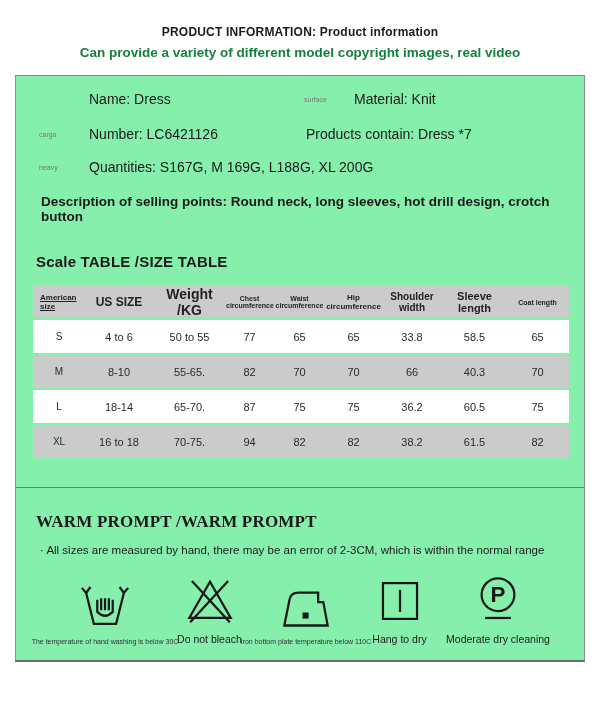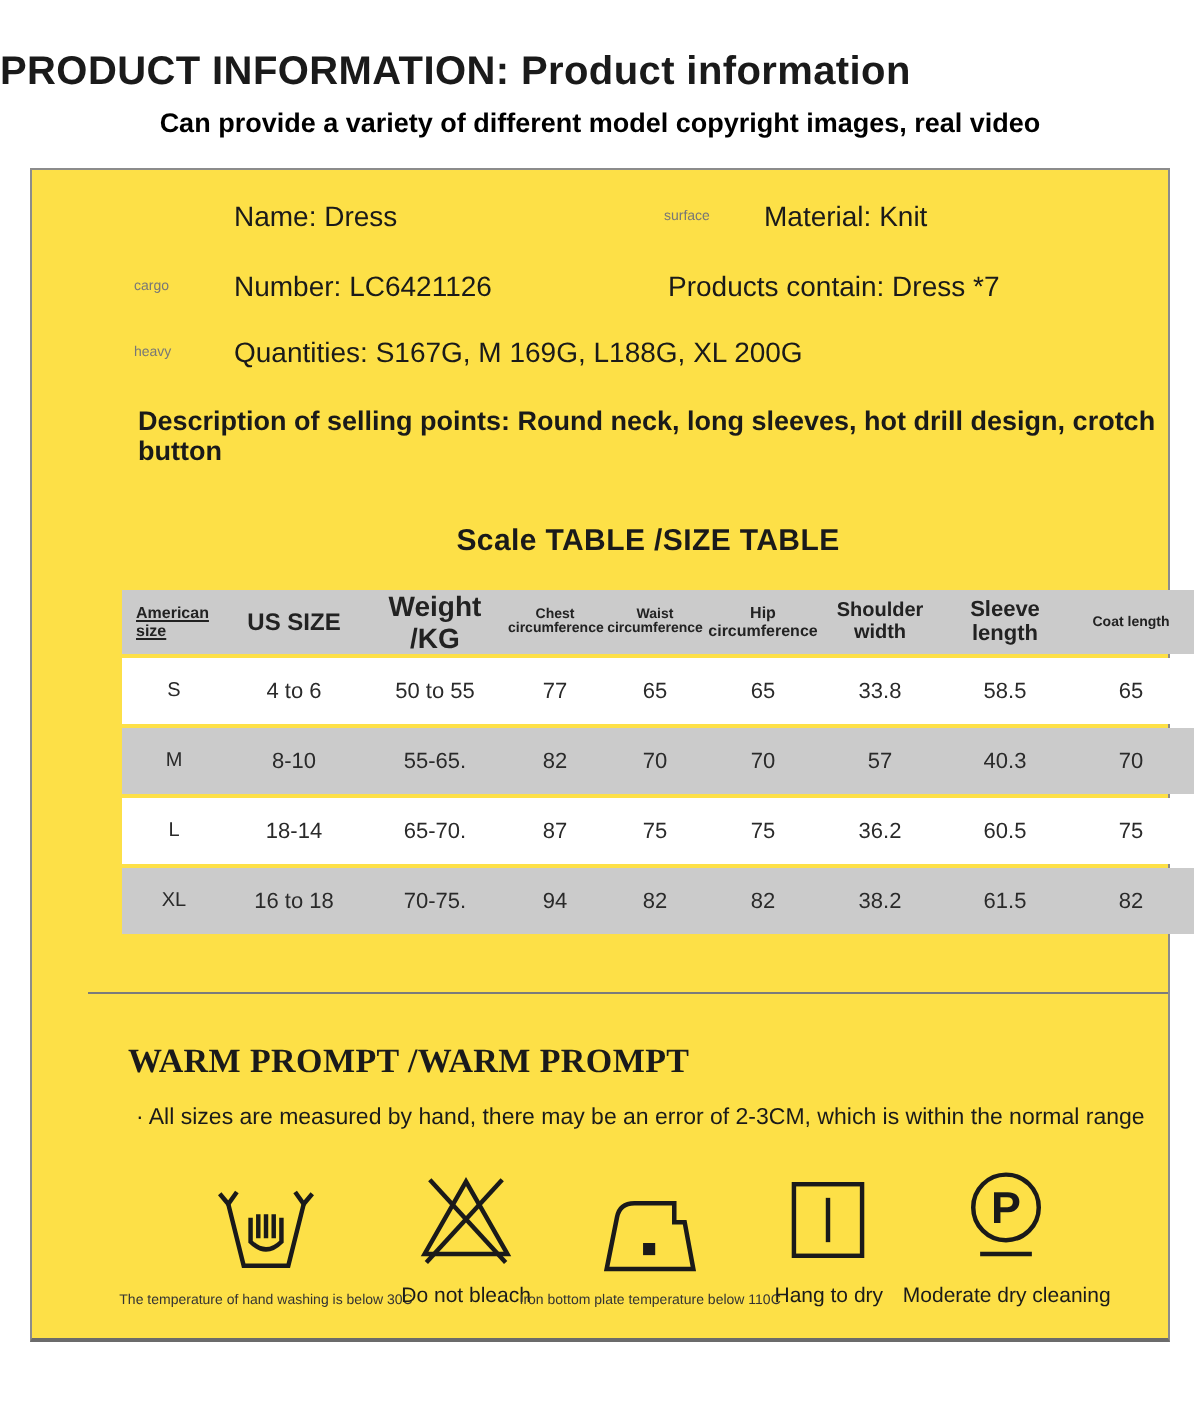--- a/index.html
+++ b/index.html
@@ -1,35 +1,35 @@
 <!DOCTYPE html>
 <html><head>
 <meta charset="utf-8">
 <style>
   * { margin:0; padding:0; box-sizing:border-box; }
   html,body { width:600px; height:701px; background:#ffffff; overflow:hidden;
     font-family:"Liberation Sans", sans-serif; color:#1a1a1a; }
 
-  .page-title { margin-top:25px; font-size:20px; font-weight:600; letter-spacing:0.2px; }
-  .page-subtitle { margin-top:6px; text-align:center; font-size:13.5px; font-weight:600; color:#000000; }
+  .page-title { margin-top:25px; text-align:center; font-size:12px; font-weight:600; letter-spacing:0.2px; }
+  .page-subtitle { margin-top:6px; text-align:center; font-size:13.5px; font-weight:600; color:#15803d; }
 
   .card { margin:15px auto 2px 15px; width:570px; height:587px;
-    border:1px solid #8c8c8c; border-bottom:2px solid #6b6b6b; background:#fde047;padding-left:28px; }
+    border:1px solid #8c8c8c; border-bottom:2px solid #6b6b6b; background:#86efac; }
 
   .info-row { display:flex; align-items:center; height:22px; font-size:14px; font-weight:500; }
   .row1 { margin-top:12px; padding-left:73px; }
   .row2 { margin-top:13px; padding-left:23px; }
   .row3 { margin-top:11px; padding-left:23px; }
   .tag { font-size:7px; color:#777; font-weight:400; flex:0 0 50px; }
   .seg-wide { flex:0 0 215px; }
   .seg-num { flex:0 0 217px; }
   .desc { margin-top:16px; padding-left:25px; font-size:13.5px; font-weight:700; }
 
   .section-heading { padding-left:20px; font-size:15px; font-weight:600; letter-spacing:0.2px; }
-  .scale-heading { margin-top:29px;text-align:center; }
+  .scale-heading { margin-top:29px; }
 
   table { margin:14px 0 0 17px; width:536px; border-collapse:separate; border-spacing:0 2px; table-layout:fixed; }
   th { background:#cbcbcb; height:30px; font-weight:600; text-align:center; vertical-align:middle; color:#222; }
   .ch0 { font-size:8px; text-align:left; padding-left:7px;text-decoration:underline; }
   .ch1 { font-size:12px; }
   .ch2 { font-size:14px; }
   .ch3,.ch4 { font-size:7px; }
   .ch5 { font-size:8px; }
   .ch6 { font-size:10px; }
   .ch7 { font-size:11px; }
@@ -116,21 +116,21 @@
           <td>58.5</td>
           <td>65</td>
         </tr>
         <tr class="stripe">
           <td class="size-col">M</td>
           <td>8-10</td>
           <td>55-65.</td>
           <td>82</td>
           <td>70</td>
           <td>70</td>
-          <td>57</td>
+          <td>66</td>
           <td>40.3</td>
           <td>70</td>
         </tr>
         <tr>
           <td class="size-col">L</td>
           <td>18-14</td>
           <td>65-70.</td>
           <td>87</td>
           <td>75</td>
           <td>75</td>

